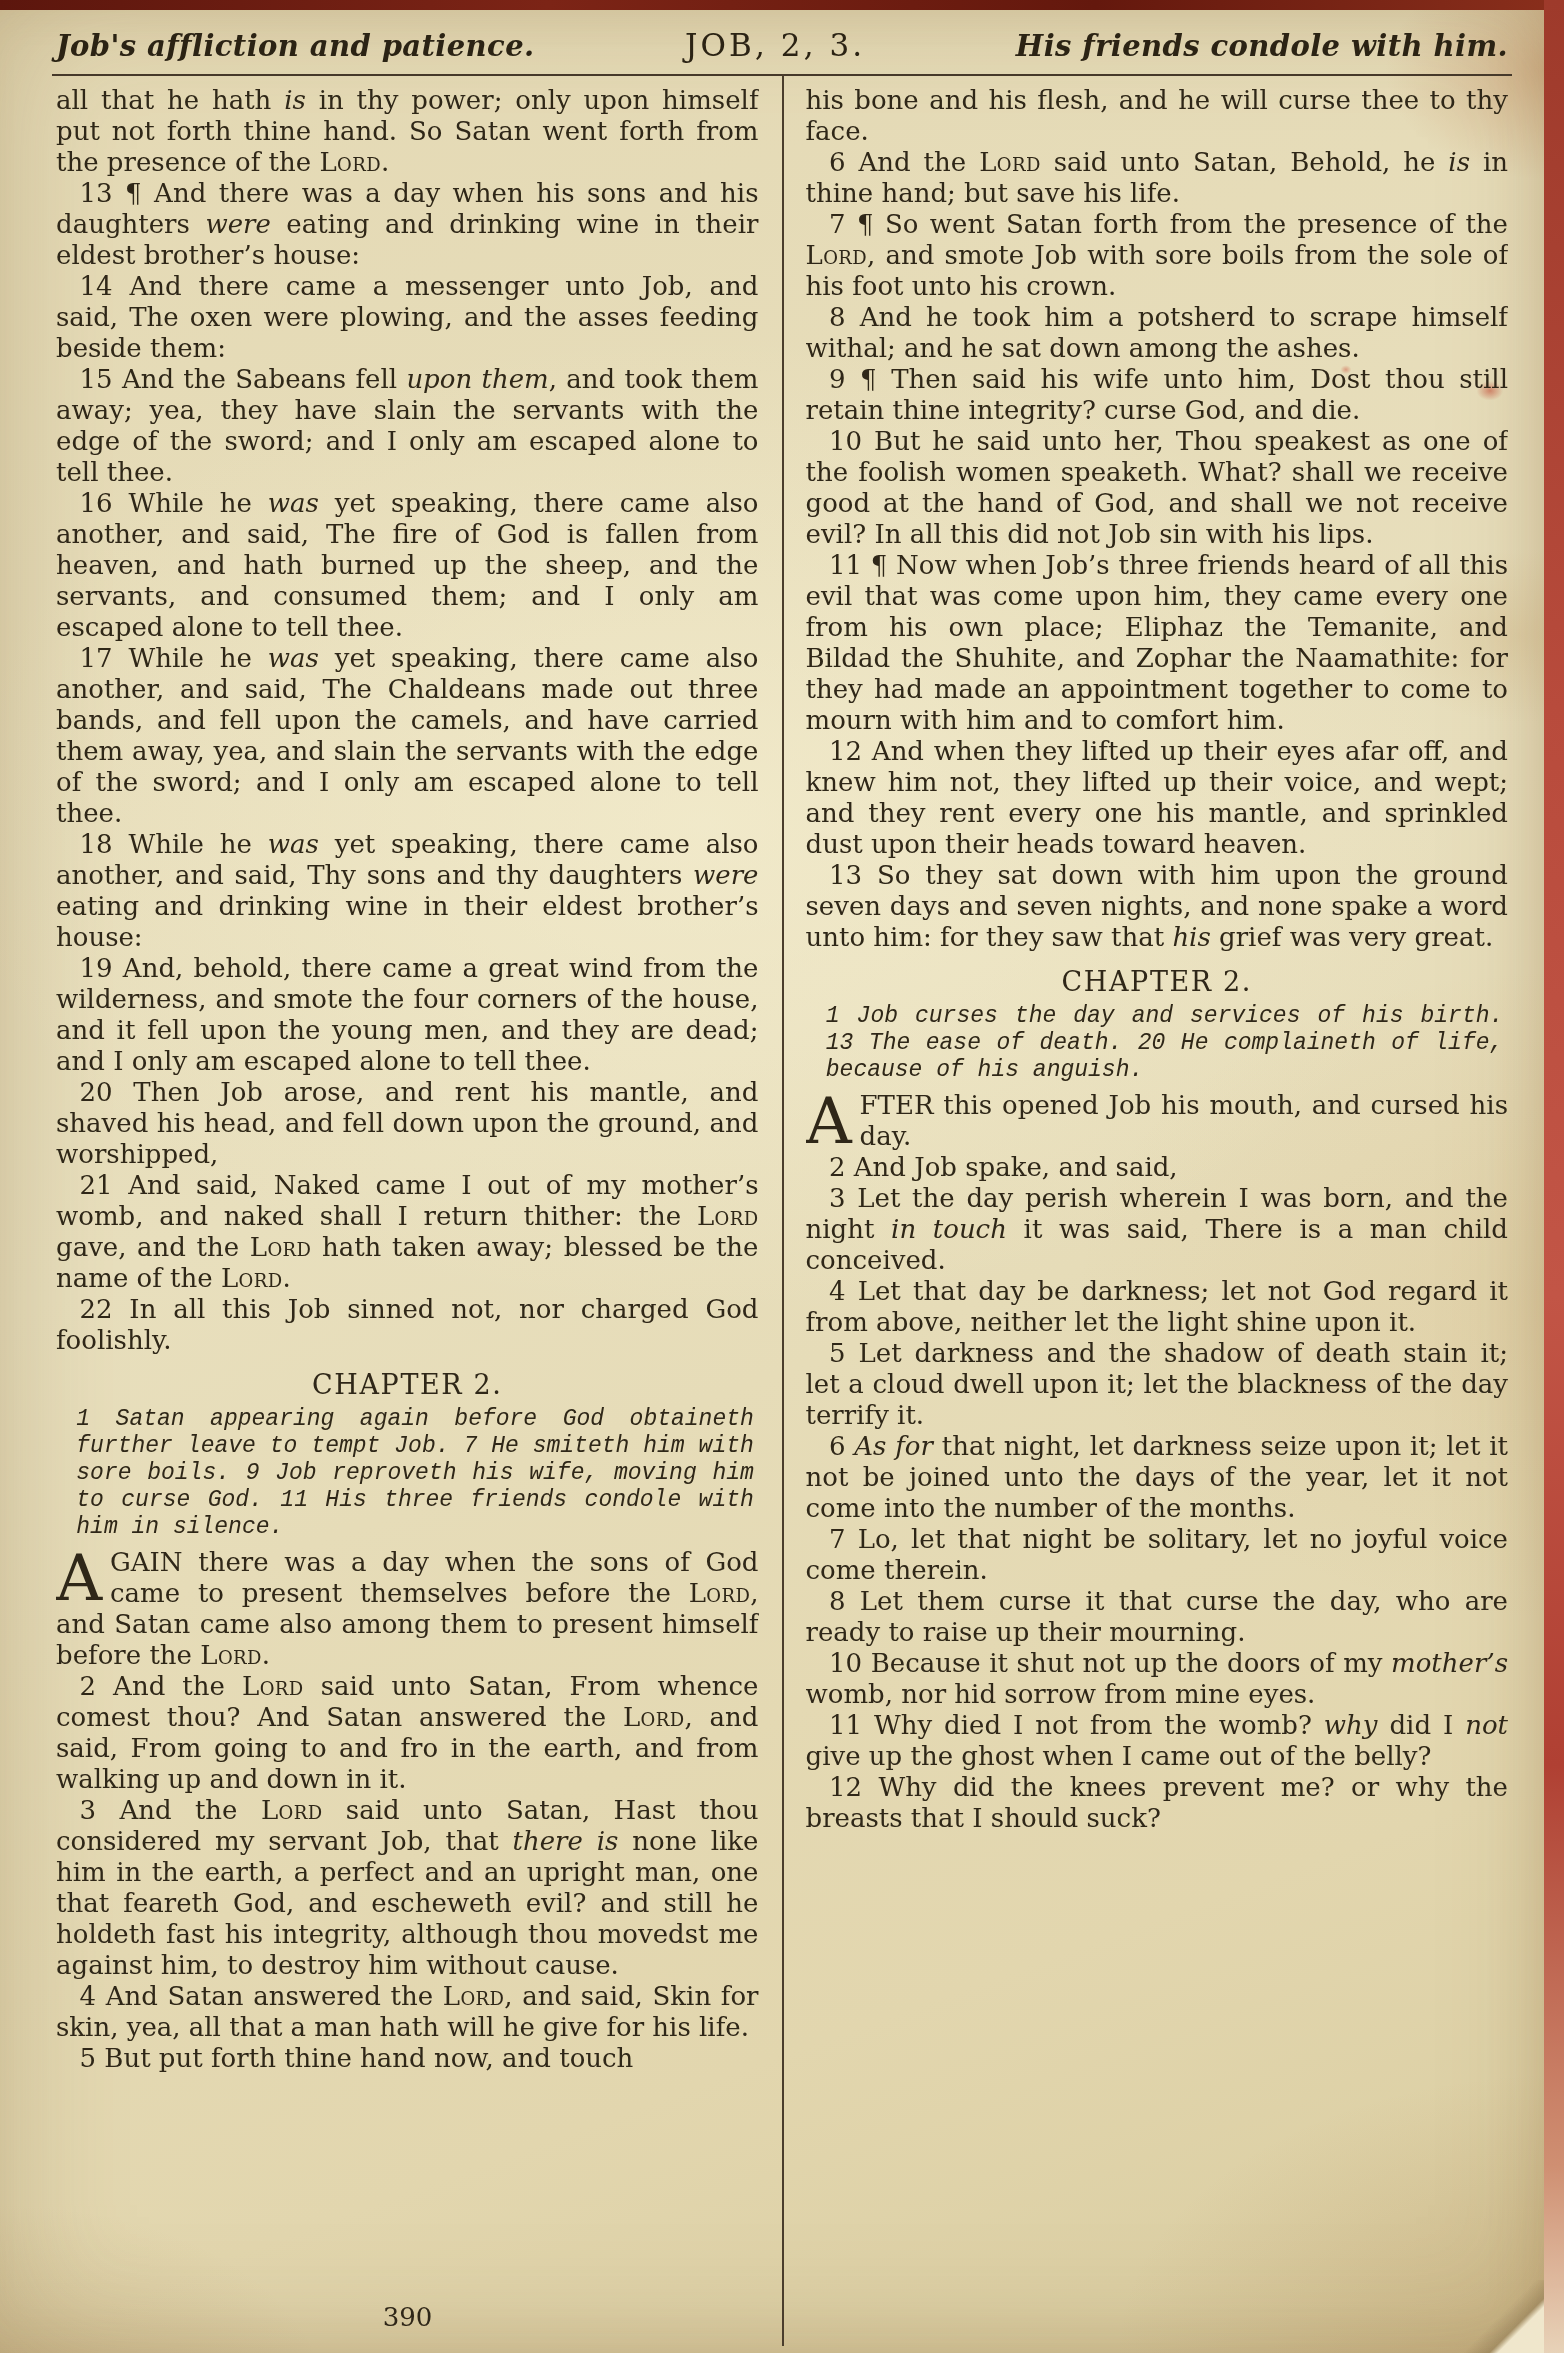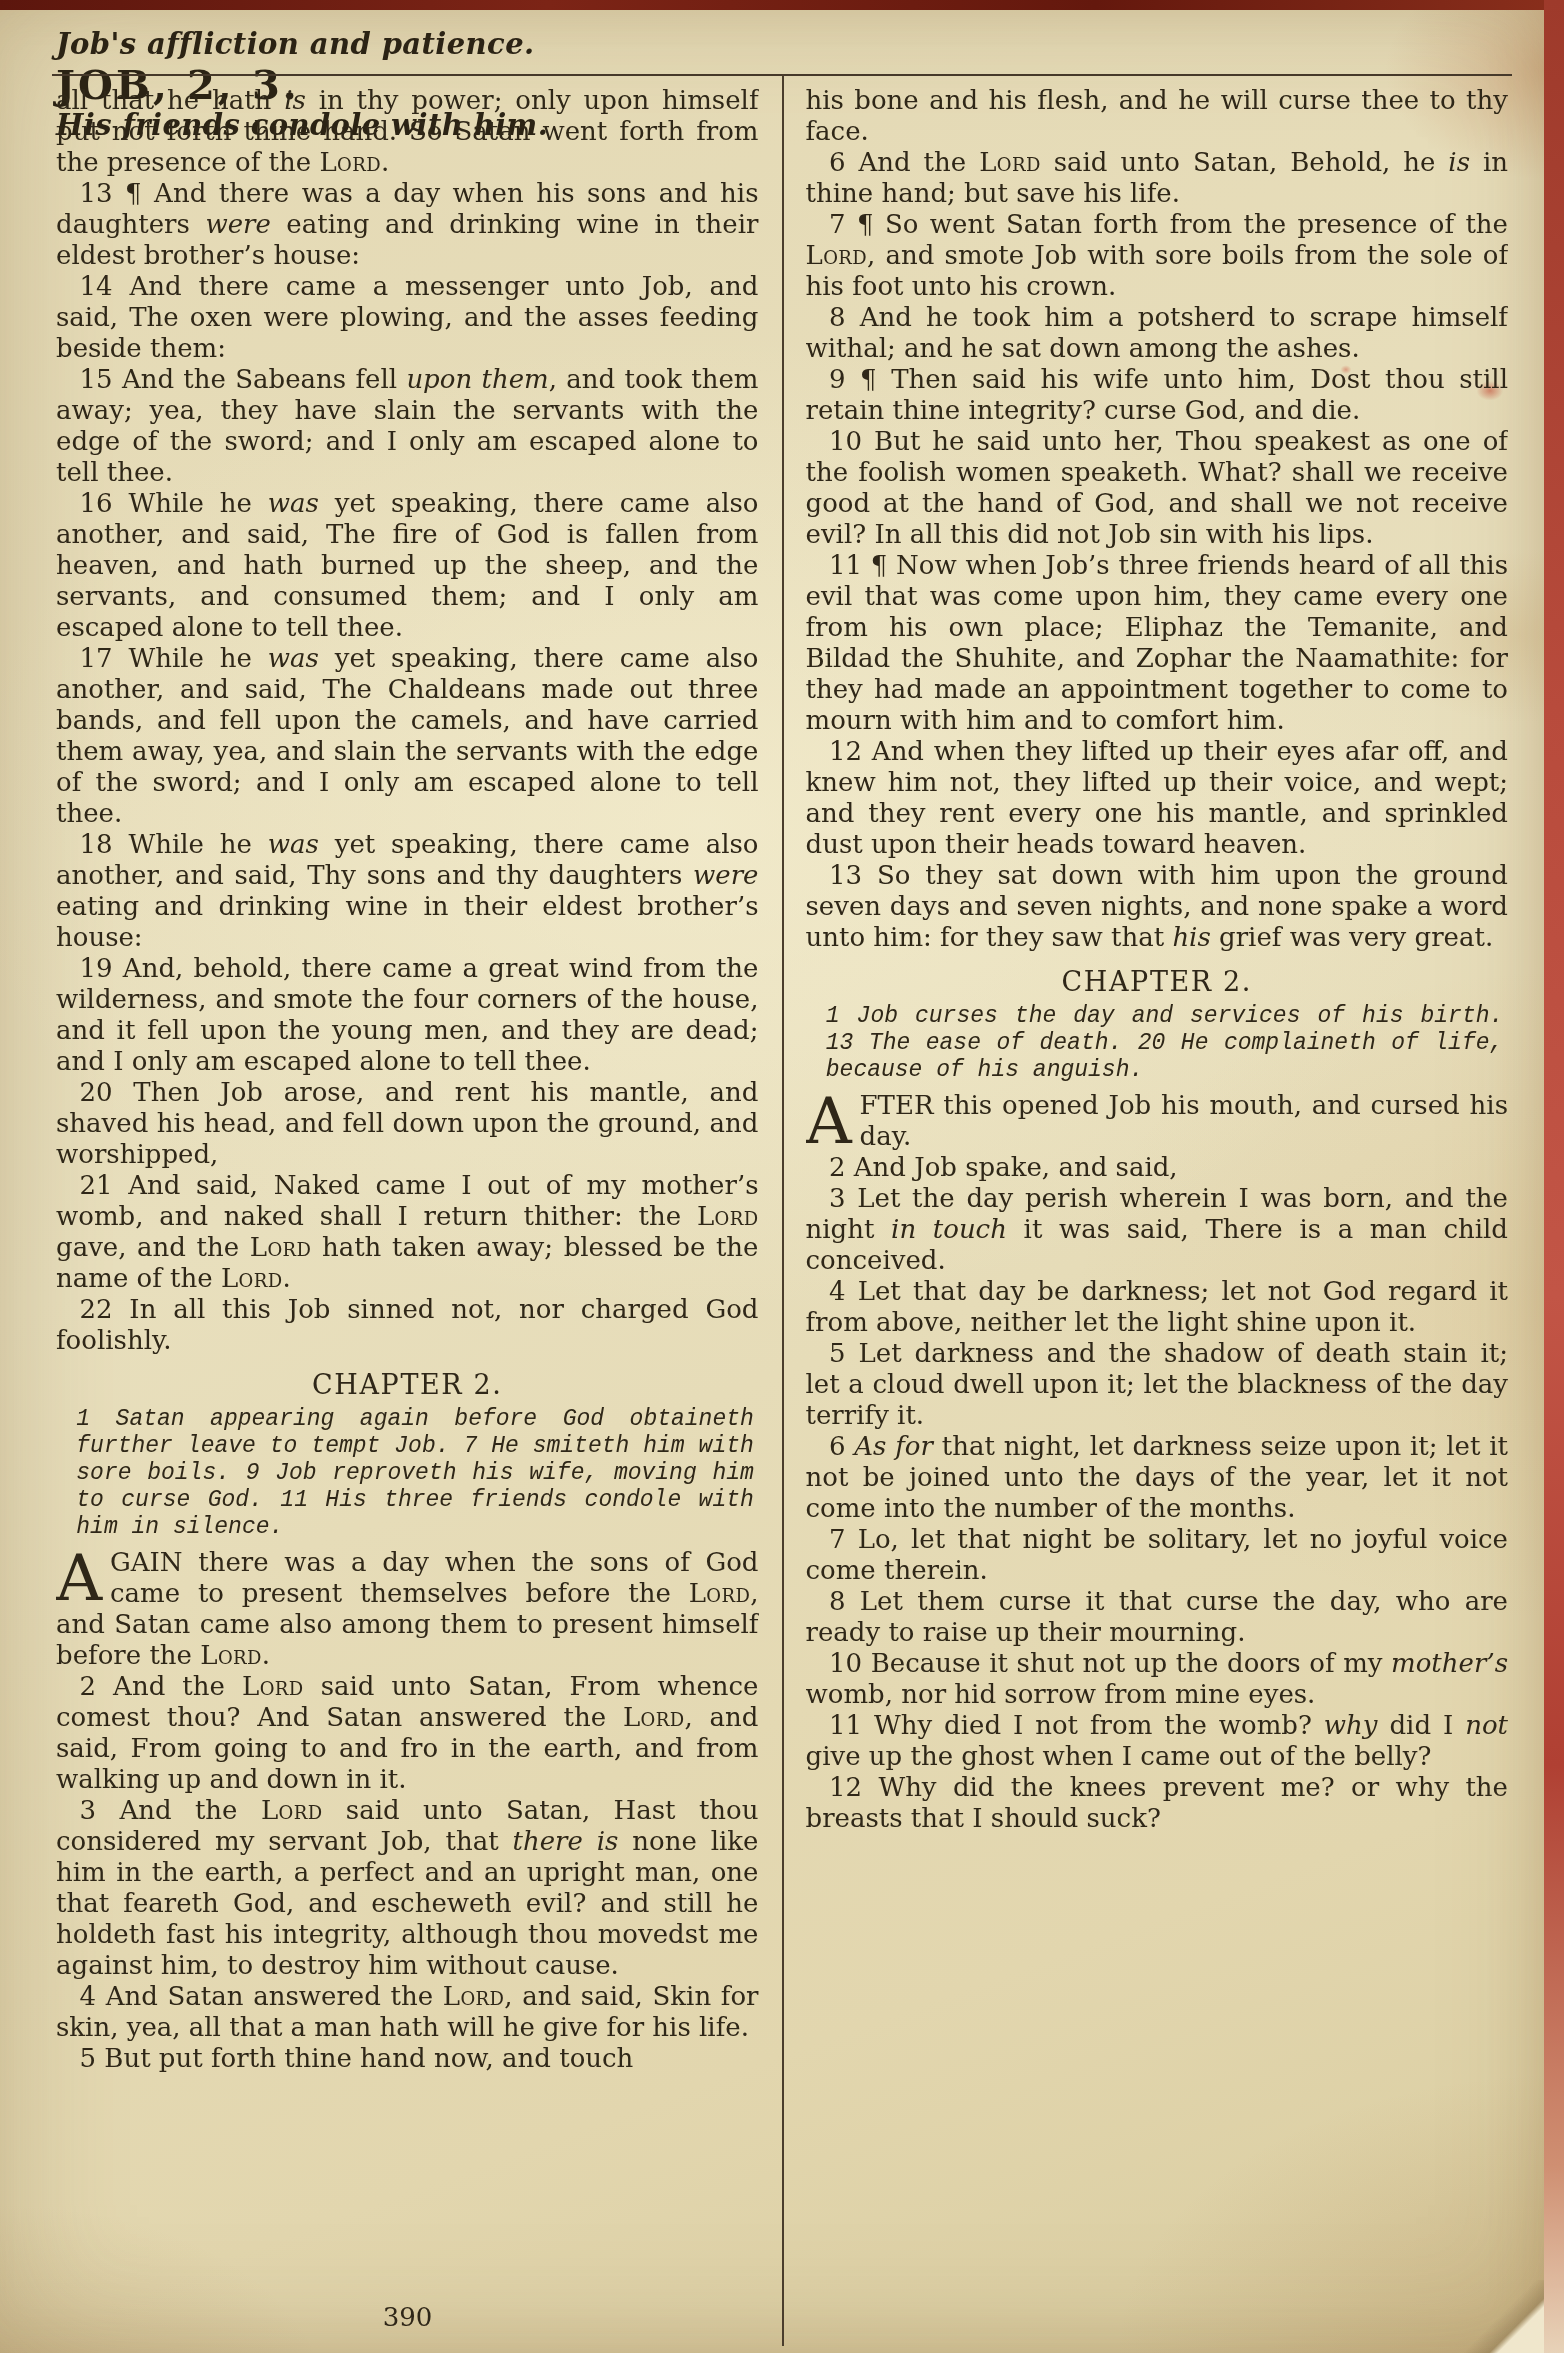--- a/index.html
+++ b/index.html
@@ -24,23 +24,23 @@
     box-shadow:inset 0 0 125px rgba(115,85,40,.28), inset -31px 0 63px -15.6px rgba(150,90,40,.2);
   }
   .edge-top{position:absolute;top:0;left:0;right:0;height:10.2px;z-index:3;
     background:linear-gradient(90deg,#5c160d,#7c2416 35%,#64180d 70%,#8a2f1c);}
   .edge-right{position:absolute;top:0;right:0;bottom:0;width:21px;z-index:3;
     background:linear-gradient(180deg,#9e3a2b 0%,#b84b3c 30%,#c25546 55%,#b04033 75%,#cf8f72 92%,#e8d3b9 100%);}
   .corner-curl{position:absolute;right:19px;bottom:0;width:102px;height:74px;z-index:2;
     background:linear-gradient(315deg,#f0e7cc 0 28%, rgba(90,70,40,.25) 33%, transparent 48%);}
 
   .header{position:absolute;top:27px;left:56px;width:1452px;z-index:4;
-    display:flex;justify-content:space-between;align-items:baseline;flex-direction:column;}
+    display:flex;justify-content:space-between;align-items:baseline;}
   .header-side{font-size:29px;font-style:italic;font-weight:bold;letter-spacing:0.4px;color:#2b2314;}
-  .header-center{font-size:40px;font-weight:bold;letter-spacing:3.1px;color:#2b2314;}
+  .header-center{font-size:31px;font-weight:normal;letter-spacing:3.1px;color:#2b2314;}
   .head-rule{position:absolute;left:52px;top:74px;width:1460px;height:2.3px;background:#46392a;z-index:4;}
   .col-divider{position:absolute;left:782px;top:74px;bottom:7.8px;width:1.6px;background:#4a3d2c;z-index:4;}
 
   .columns{position:absolute;left:56px;top:85px;width:1452px;bottom:55px;z-index:4;
     display:flex;gap:47px;overflow:hidden;}
   .col{flex:1 1 0;overflow:hidden;}
 
   .verse{font-size:26px;line-height:31px;text-align:justify;}
   .verse.indent{text-indent:23.5px;}
   .chapter-heading{font-size:27px;text-align:center;letter-spacing:1.6px;margin:12.5px 0 6.3px;}

